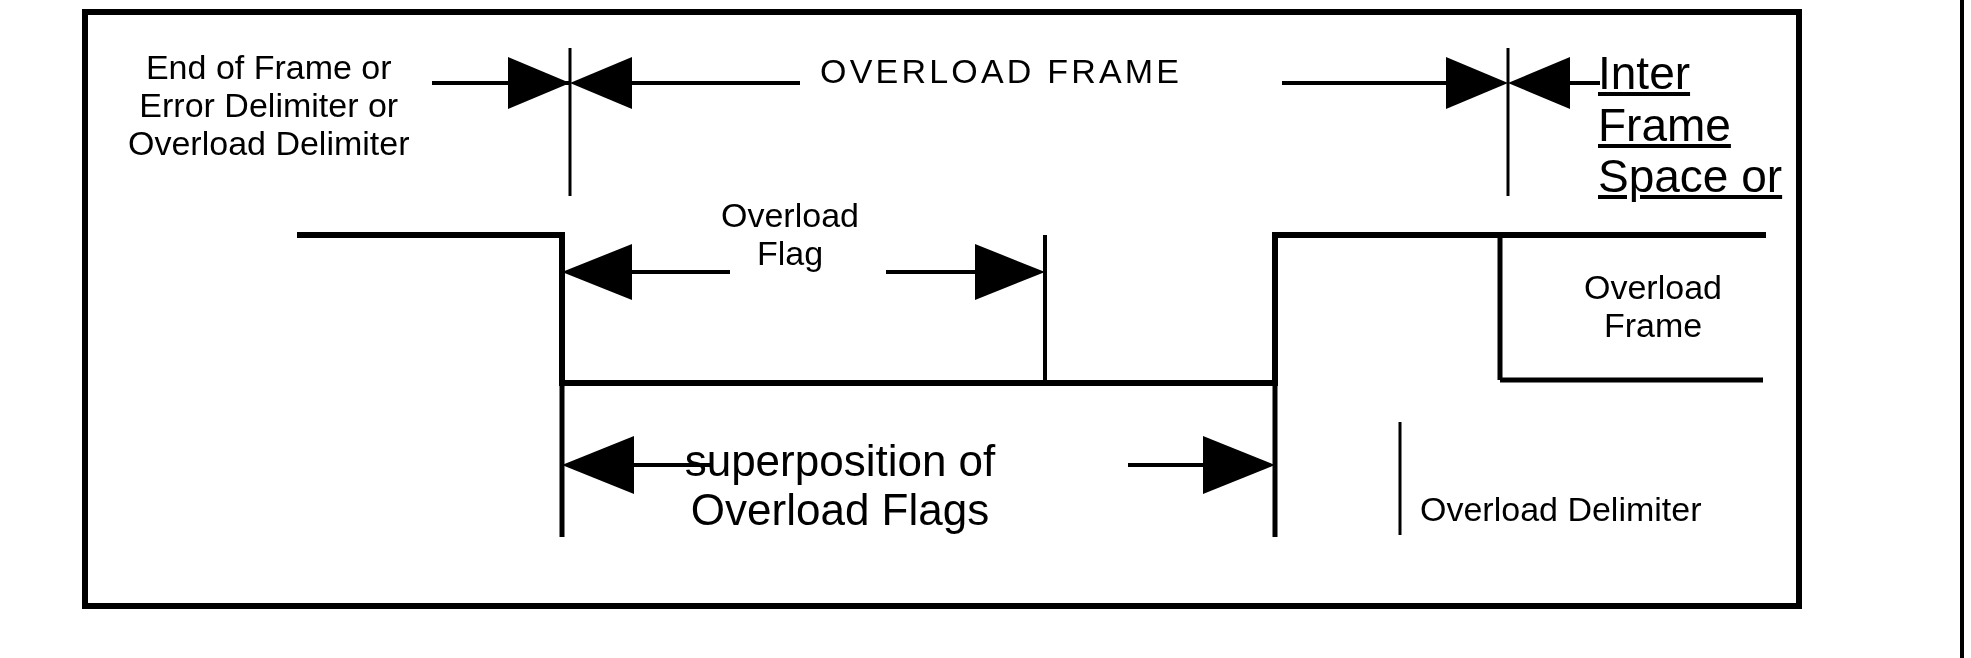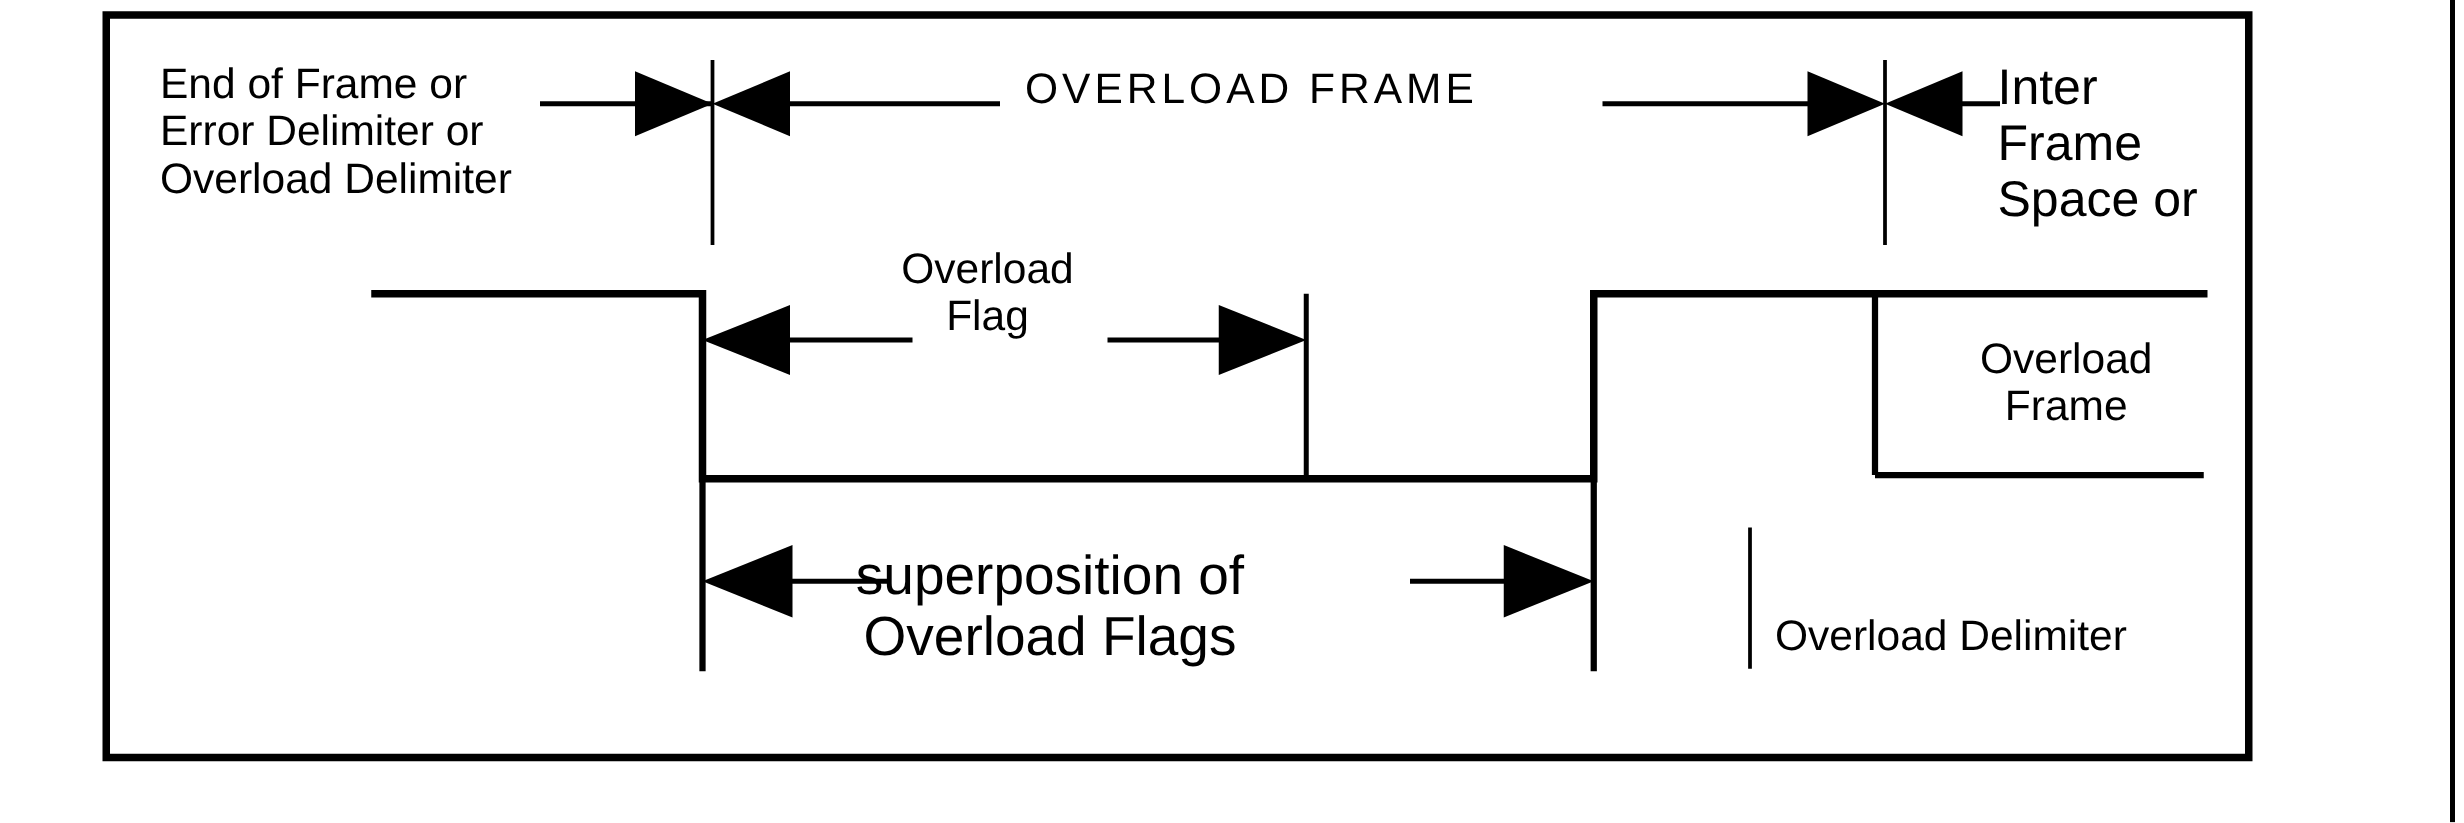--- a/index.html
+++ b/index.html
@@ -33,34 +33,35 @@
     line-height: 1.12;
     color: #000000;
     font-family: "Liberation Sans", sans-serif;
   }
   .lbl-left   { text-align: left; }
   .lbl-center { text-align: center; }
   .t-endofframe {
     left: 128px;
     top: 48px;
     font-size: 34px;
-    text-align: left;
+    text-align: center;
   }
   .t-overloadframe {
     left: 820px;
     top: 52px;
     font-size: 34px;
     letter-spacing: 3.2px;
     text-align: left;
   }
   .t-interframe {
     left: 1598px;
     top: 48px;
-    font-size: 40px;
+    font-size: 46px;
     text-align: left;
+    text-decoration: underline;
   }
   .t-overloadflag {
     left: 640px;
     top: 196px;
     width: 300px;
     font-size: 34px;
     text-align: center;
   }
   .t-overloadframe2 {
     left: 1543px;

